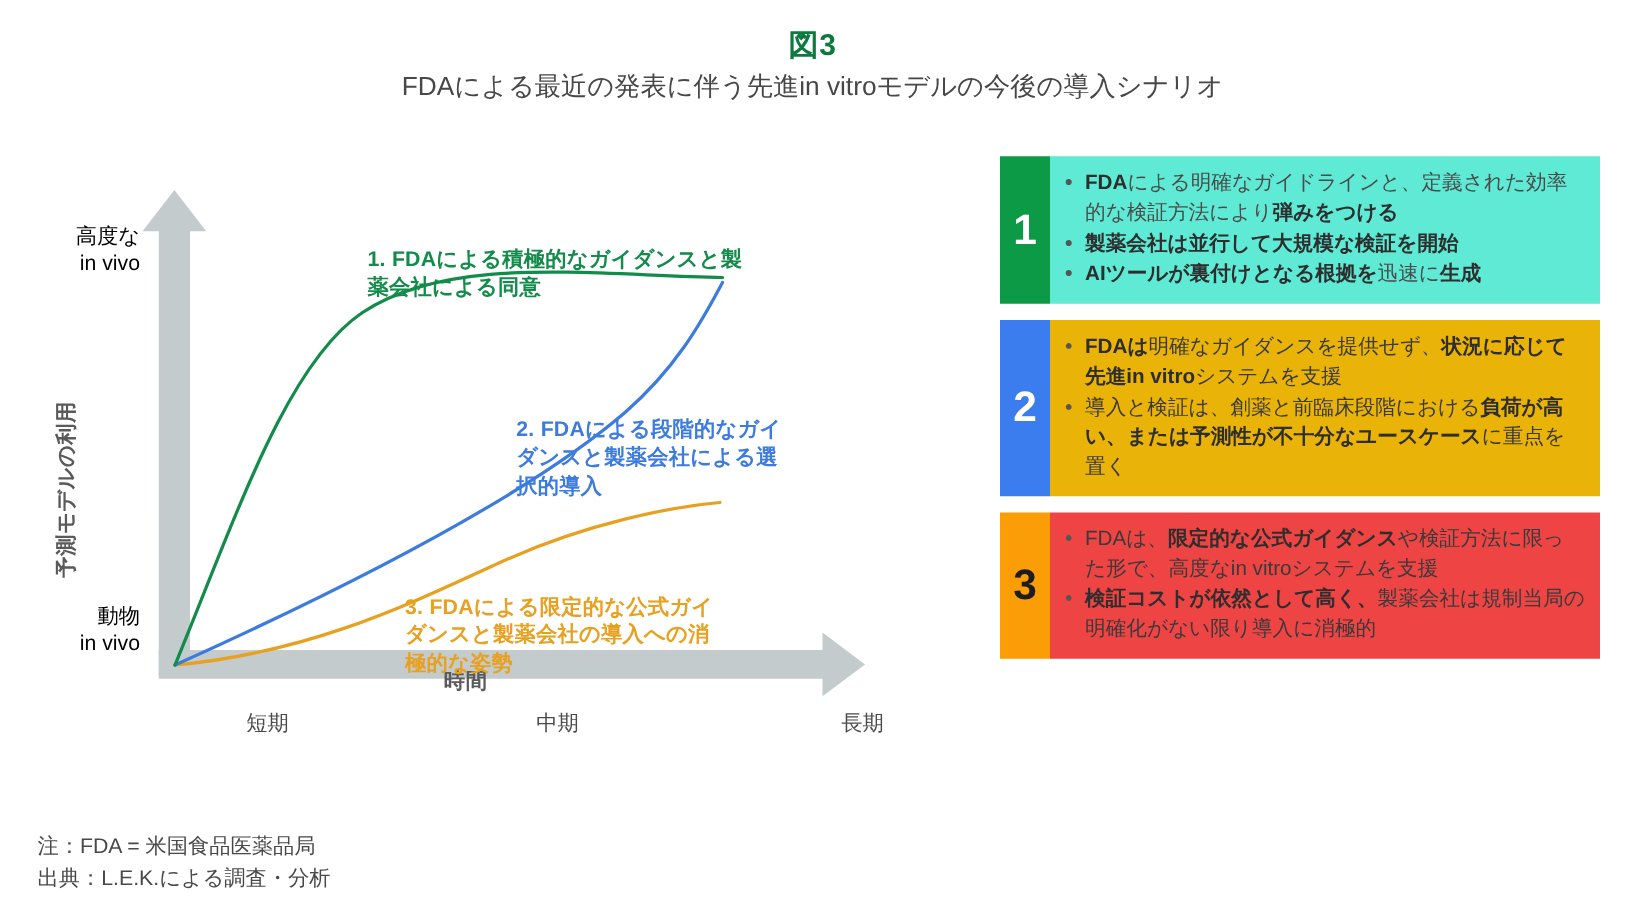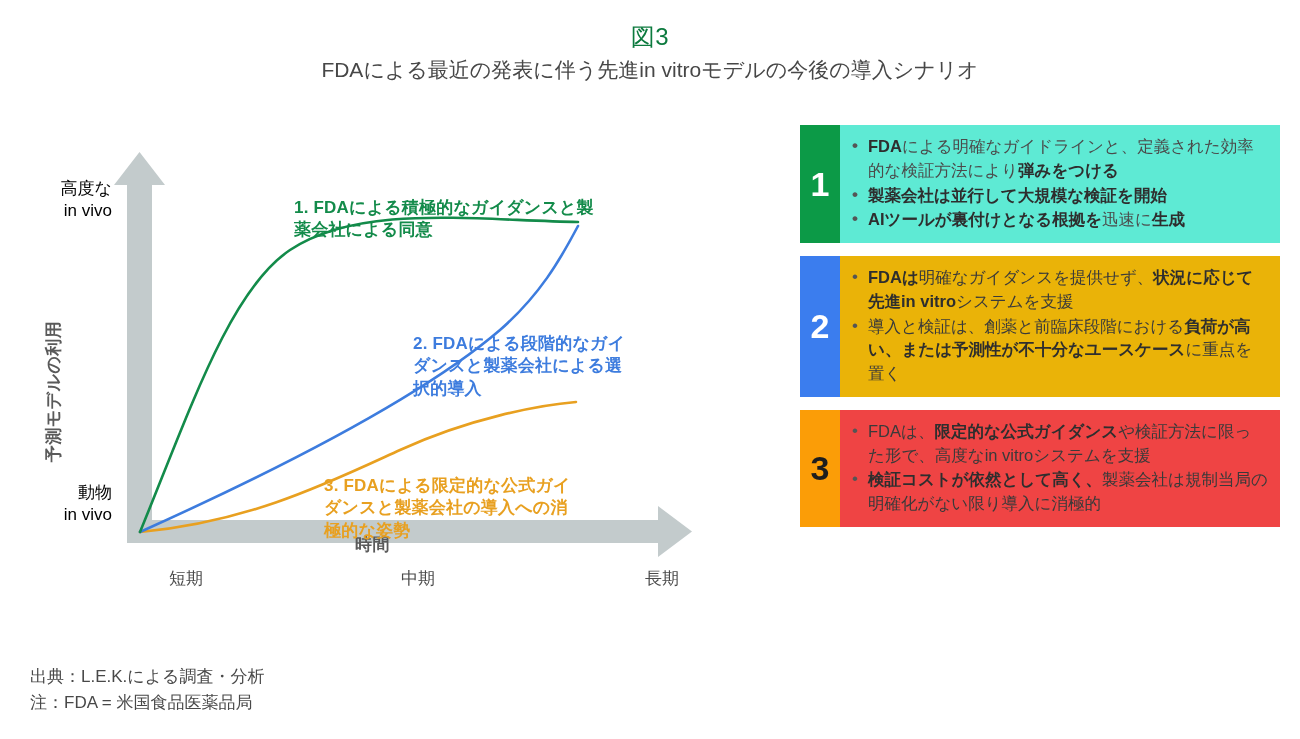--- a/index.html
+++ b/index.html
@@ -21,21 +21,21 @@
   
   #title-block {
     position: absolute;
     left: 0;
     top: 22px;
     width: 1300px;
     text-align: center;
   }
   #fig-number {
     font-size: 24px;
-    font-weight: normal;
+    font-weight: bold;
     color: #0C7A3E;
     line-height: 1.25;
     letter-spacing: 0.5px;
   }
   #fig-title {
     font-size: 21px;
     font-weight: 400;
     color: #474747;
     line-height: 1.3;
     margin-top: 4px;
@@ -86,21 +86,21 @@
     font-size: 17px;
     font-weight: bold;
     color: #5a5a5a;
     letter-spacing: 0.5px;
   }
   .x-tick {
     position: absolute;
     top: 437px;
     font-size: 17px;
     color: #4a4a4a;
-    text-align: center;
+    text-align: right;
     width: 90px;
   }
   #x-tick-0 { left: 141px; }
   #x-tick-1 { left: 373px; }
   #x-tick-2 { left: 617px; }
 
   .curve-label {
     position: absolute;
     font-size: 17px;
     font-weight: bold;
@@ -254,15 +254,15 @@
     <div class="panel-body">
       <ul>
           <li><span class="reg">FDAは、</span><b>限定的な公式ガイダンス</b><span class="reg">や検証方法に限った形で、高度なin vitroシステムを支援</span></li>
           <li><b>検証コストが依然として高く、</b><span class="reg">製薬会社は規制当局の明確化がない限り導入に消極的</span></li>
         </ul>
     </div>
   </div>
 </div>
 
 <div id="footnotes">
+  <div>注：FDA = 米国食品医薬品局</div>
   <div>出典：L.E.K.による調査・分析</div>
-  <div>注：FDA = 米国食品医薬品局</div>
 </div>
 
 </body></html>

